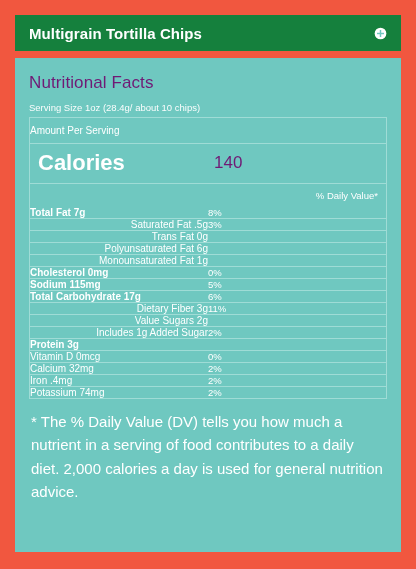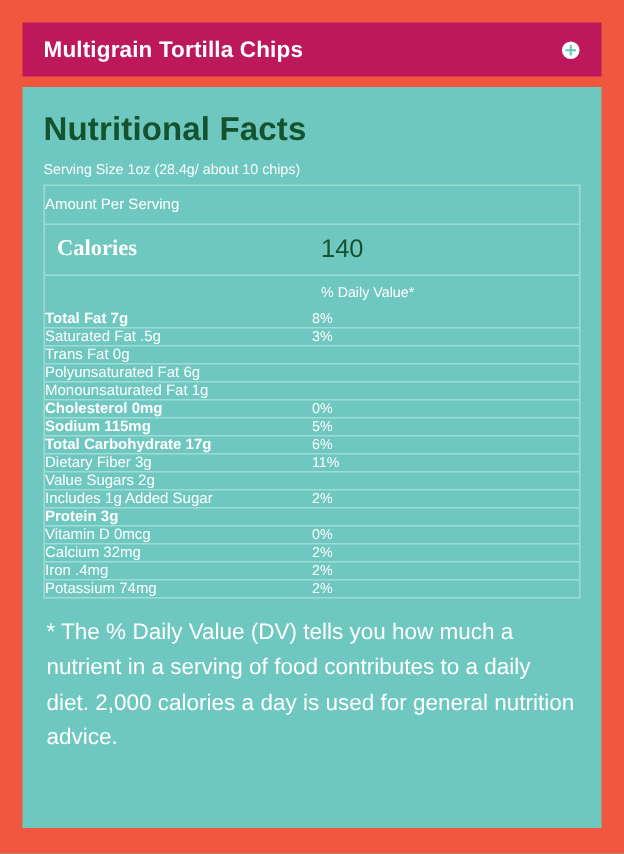--- a/index.html
+++ b/index.html
@@ -17,21 +17,21 @@
     position: relative;
     width: 416px;
     height: 569px;
     box-sizing: border-box;
     padding: 15px;
     background: #F1573F;
   }
   
   .header {
     height: 36px;
-    background: #be185d;
+    background: #15803d;
     display: flex;
     align-items: center;
     justify-content: space-between;
     padding: 0 14px;
     box-sizing: border-box;
   }
   .header-title {
     color: #FFFFFF;
     font-size: 15px;
     font-weight: bold;
@@ -46,23 +46,23 @@
   }
   
   .panel {
     margin-top: 7px;
     background: #6FC8C0;
     padding: 12px 14px 14px 14px;
     box-sizing: border-box;
     height: 494px;
   }
   .panel-title {
-    color: #14532d;
-    font-size: 22px;
-    font-weight: bold;
+    color: #701a75;
+    font-size: 17px;
+    font-weight: normal;
     margin: 3px 0 9px 0;
     letter-spacing: 0.1px;
   }
   .serving-size {
     color: #FFFFFF;
     font-size: 9.5px;
     margin: 0 0 4px 0;
     opacity: 0.97;
   }
   
@@ -87,39 +87,38 @@
     font-size: 10px;
     padding: 6px 0 6px 8px;
   }
   .cell-dv {
     font-size: 9.5px;
     width: 98px;
     padding: 6px 0 6px 6px;
   }
   .r-amount .cell-name { padding-top: 7px; padding-bottom: 7px; }
   .r-cal .cell-name {
-    font-size: 15px;
+    font-size: 22px;
     font-weight: bold;
     padding: 6px 0 7px 8px;
-    font-family: Liberation Serif, serif;
   }
   .r-cal .cell-cal {
     font-size: 17px;
     width: 98px;
     padding: 6px 0 7px 6px;
-    color: #14532d;
+    color: #701a75;
   }
   .r-dvhead .cell-name { padding-top: 6px; padding-bottom: 6px; }
   .r-dvhead .cell-dv {
     text-align: left;
     padding: 6px 8px 6px 6px;
   }
-  .r-dvhead .dv-label { display: block; }
+  .r-dvhead .dv-label { display: block; text-align: right; }
   .bold { font-weight: bold; }
-  .indent-1 { padding-left: 64px; }
+  .indent-1 { padding-left: 64px; text-align: right; }
   .indent-0 { padding-left: 8px; }
   
   .footnote {
     color: #FFFFFF;
     font-size: 15px;
     line-height: 1.55;
     margin-top: 11px;
     padding: 0 2px 0 2px;
   }
 </style>

